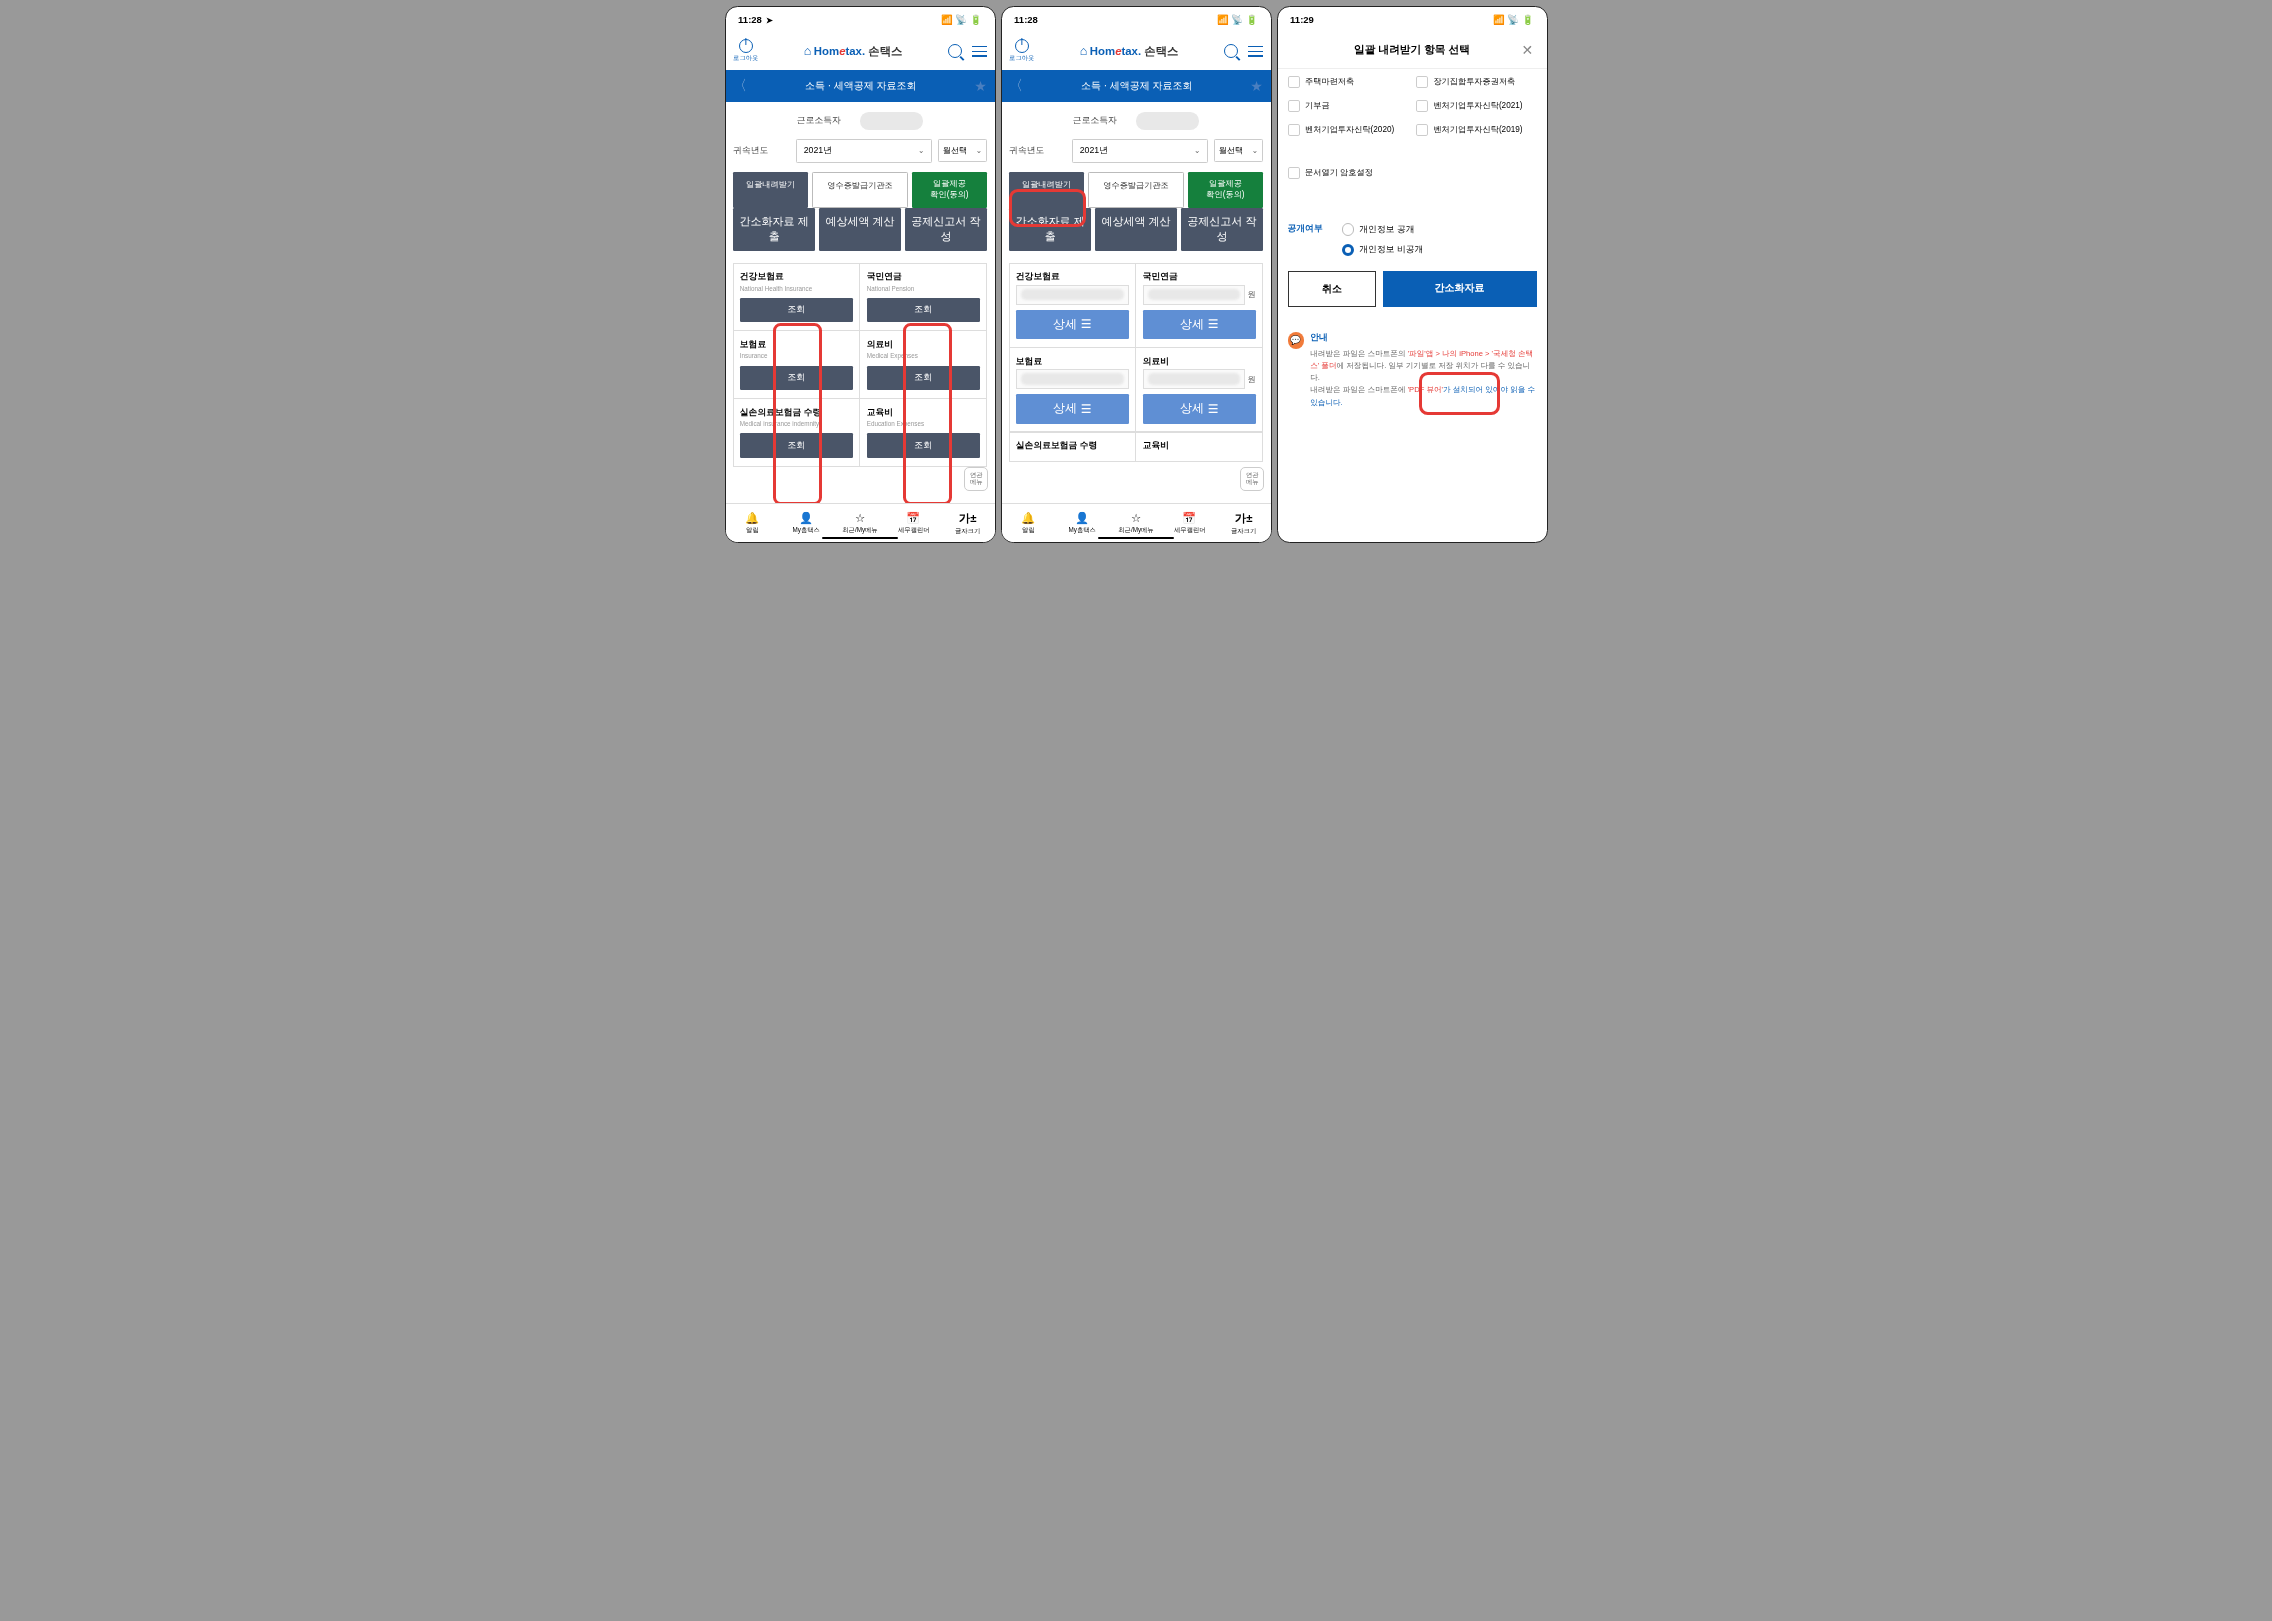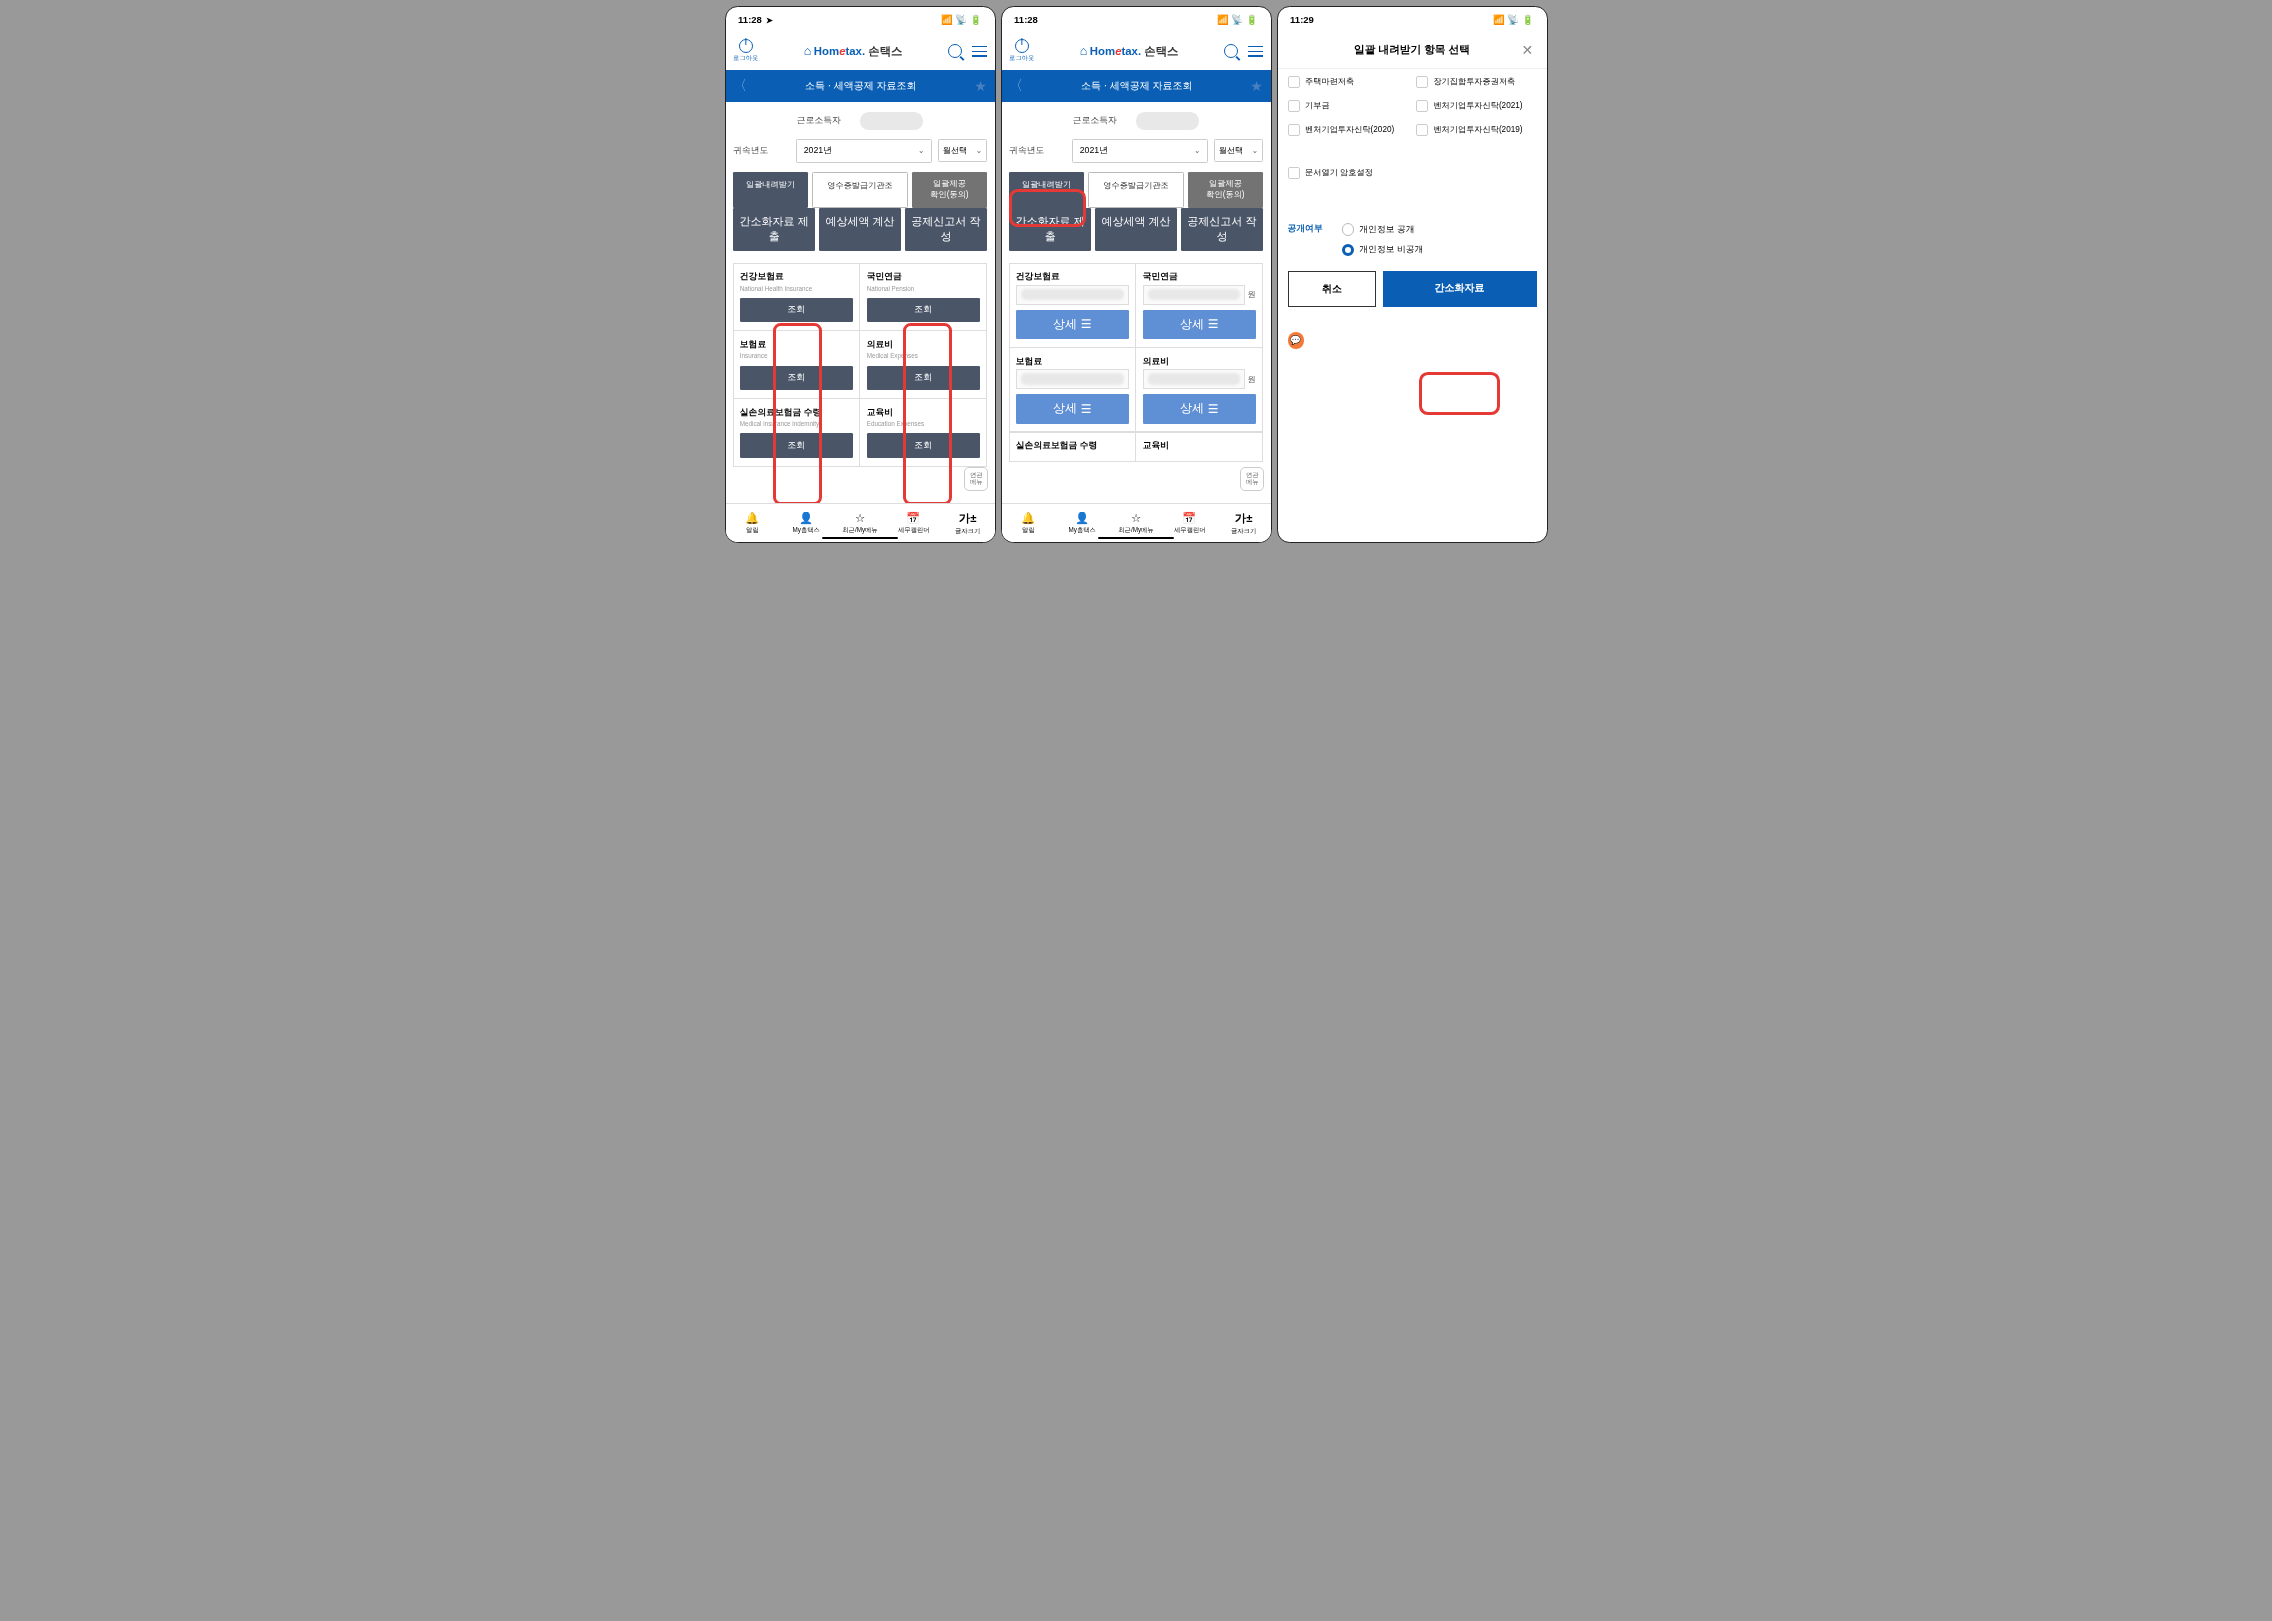--- a/index.html
+++ b/index.html
@@ -32,21 +32,21 @@
     .form-row { display: flex; align-items: center; margin-bottom: 8.8px; gap: 6.3px; justify-content: center; }
     .form-label { width: 57px; font-size: 8.8px; color: #444; }
     .blurred { background: #e8e8e8; height: 17.7px; width: 63px; border-radius: 8.8px; filter: blur(0.6px); }
     .select-box { flex: 1; border: 0.6px solid #ccc; padding: 5px 6.3px; font-size: 8.8px; display: flex; justify-content: space-between; align-items: center; border-radius: 1.3px; }
     .select-small { width: 49px; border: 0.6px solid #ccc; padding: 5px 3.8px; font-size: 8.2px; display: flex; justify-content: space-between; align-items: center; border-radius: 1.3px; }
     .chevron-down { font-size: 7.6px; color: #666; }
     .button-row { display: flex; gap: 3.8px; margin-bottom: 0; }
     .btn { padding: 7.6px 5px; font-size: 8.2px; border-radius: 1.3px; text-align: center; cursor: pointer; }
     .btn-dark { background: #4a5568; color: #fff; flex: 1; }
     .btn-outline { background: #fff; border: 0.6px solid #bbb; color: #333; flex: 1.3; }
-    .btn-orange { background: #737373; color: #fff; flex: 1; line-height: 1.3; }
+    .btn-orange { background: #15803d; color: #fff; flex: 1; line-height: 1.3; }
     .action-row { display: flex; gap: 3.8px; margin-bottom: 12.6px; }
     .btn-action { background: #4a5568; color: #fff; padding: 6.3px 2.5px; font-size: 11px; flex: 1; text-align: center; border-radius: 1.3px; }
     .grid { display: grid; grid-template-columns: 1fr 1fr; }
     .grid-cell { border: 0.6px solid #ddd; padding: 7.6px 6.3px; margin: -0.6px 0 0 -0.6px; }
     .cell-title { font-size: 8.8px; font-weight: 600; margin-bottom: 1.3px; }
     .cell-sub { font-size: 6.3px; color: #999; margin-bottom: 6.3px; }
     .btn-query { background: #4a5568; color: #fff; padding: 6.3px; font-size: 8.8px; text-align: center; width: 100%; border-radius: 1.3px; }
     .value-row { display: flex; align-items: center; gap: 2.5px; margin-bottom: 5px; }
     .value-box { flex: 1; border: 0.6px solid #ddd; height: 20px; background: #fafafa; display: flex; align-items: center; padding: 0 3.8px; }
     .value-blur { background: #e8e8e8; width: 100%; height: 11.4px; filter: blur(1.3px); border-radius: 5px; }
@@ -424,15 +424,22 @@
         </div>
     </div>
   </div>
   <div class="modal-buttons">
     <div class="btn-cancel">취소</div>
     <div class="btn-download">간소화자료</div>
   </div>
   <div class="red-highlight-h" style="top:365px; left:141px; width:81px; height:43px;"></div>
   <div class="notice-box">
     <div class="notice-icon">💬</div>
+    <div class="notice-content">
+      <div class="notice-title">안내</div>
+      <div class="notice-text">
+        <span>내려받은 파일은 스마트폰의 </span><span class="hl">'파일'앱 &gt; 나의 iPhone &gt; '국세청 손택스' 폴더</span><span>에 저장됩니다. 일부 기기별로 저장 위치가 다를 수 있습니다.</span><br>
+        <span>내려받은 파일은 스마트폰에 </span><span class="hl">'PDF 뷰어'</span><span class="hl-blue">가 설치되어 있어야 읽을 수 있습니다.</span>
+      </div>
+    </div>
   </div>
 </div>
 
 
 </body></html>

